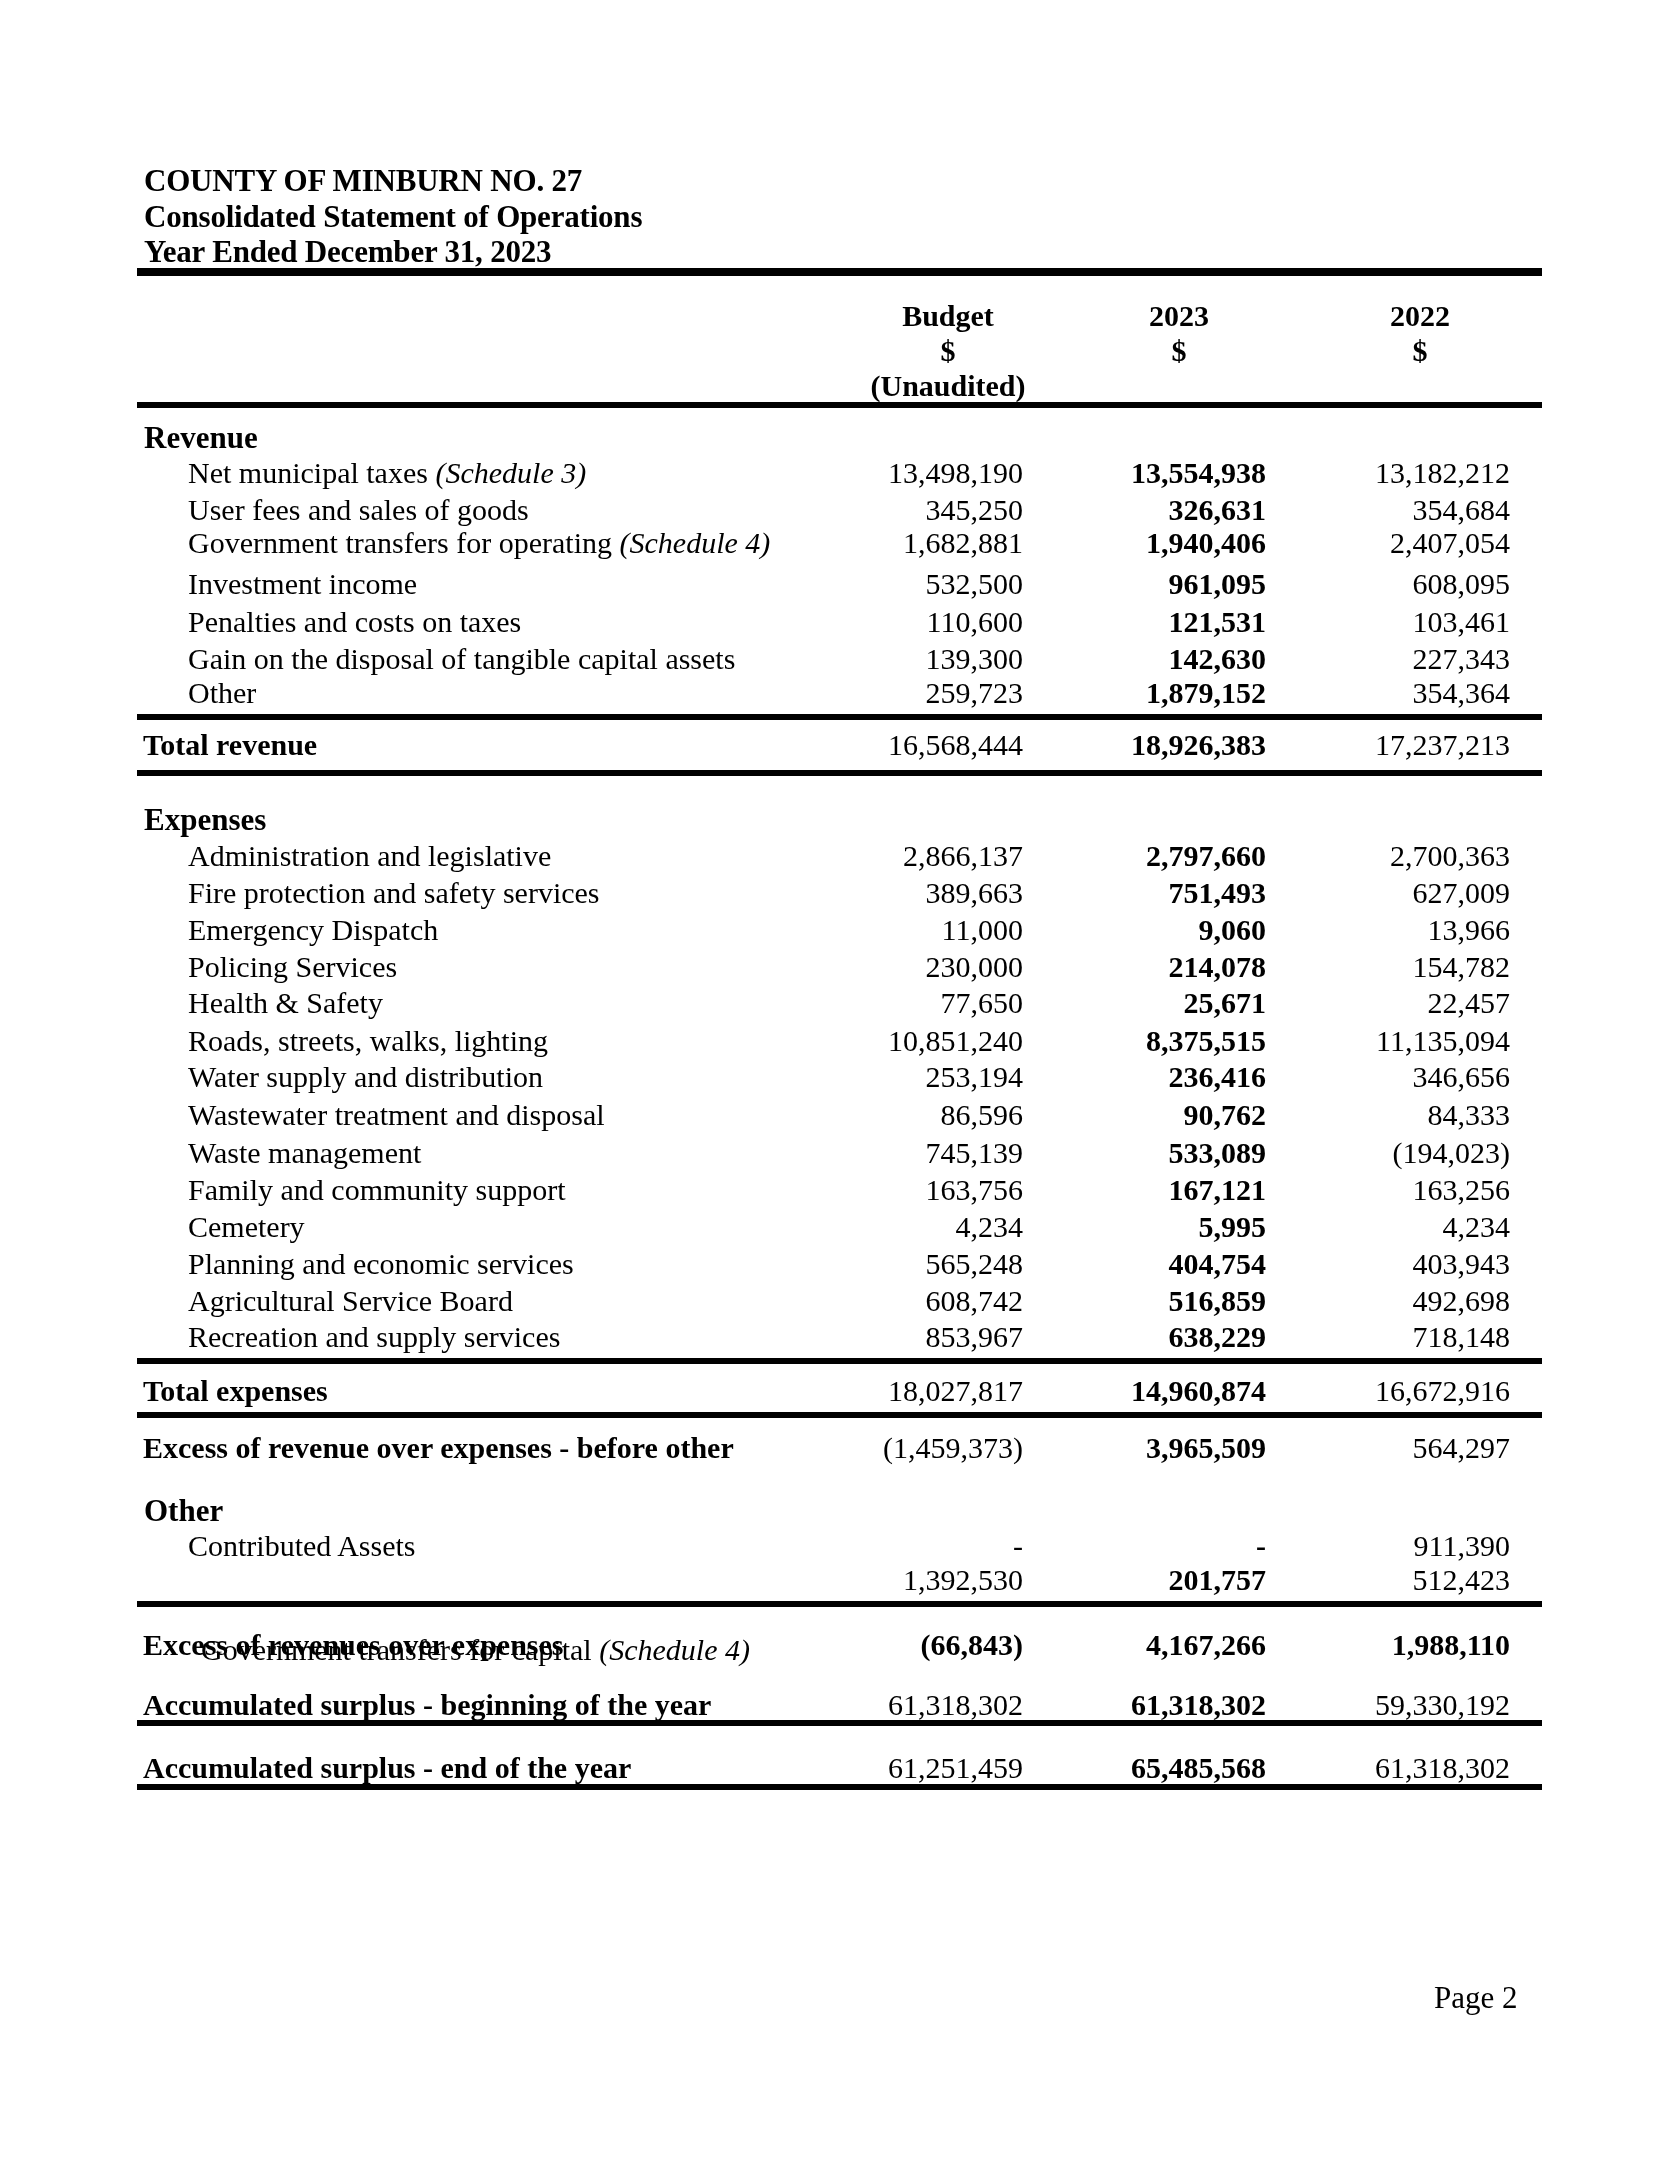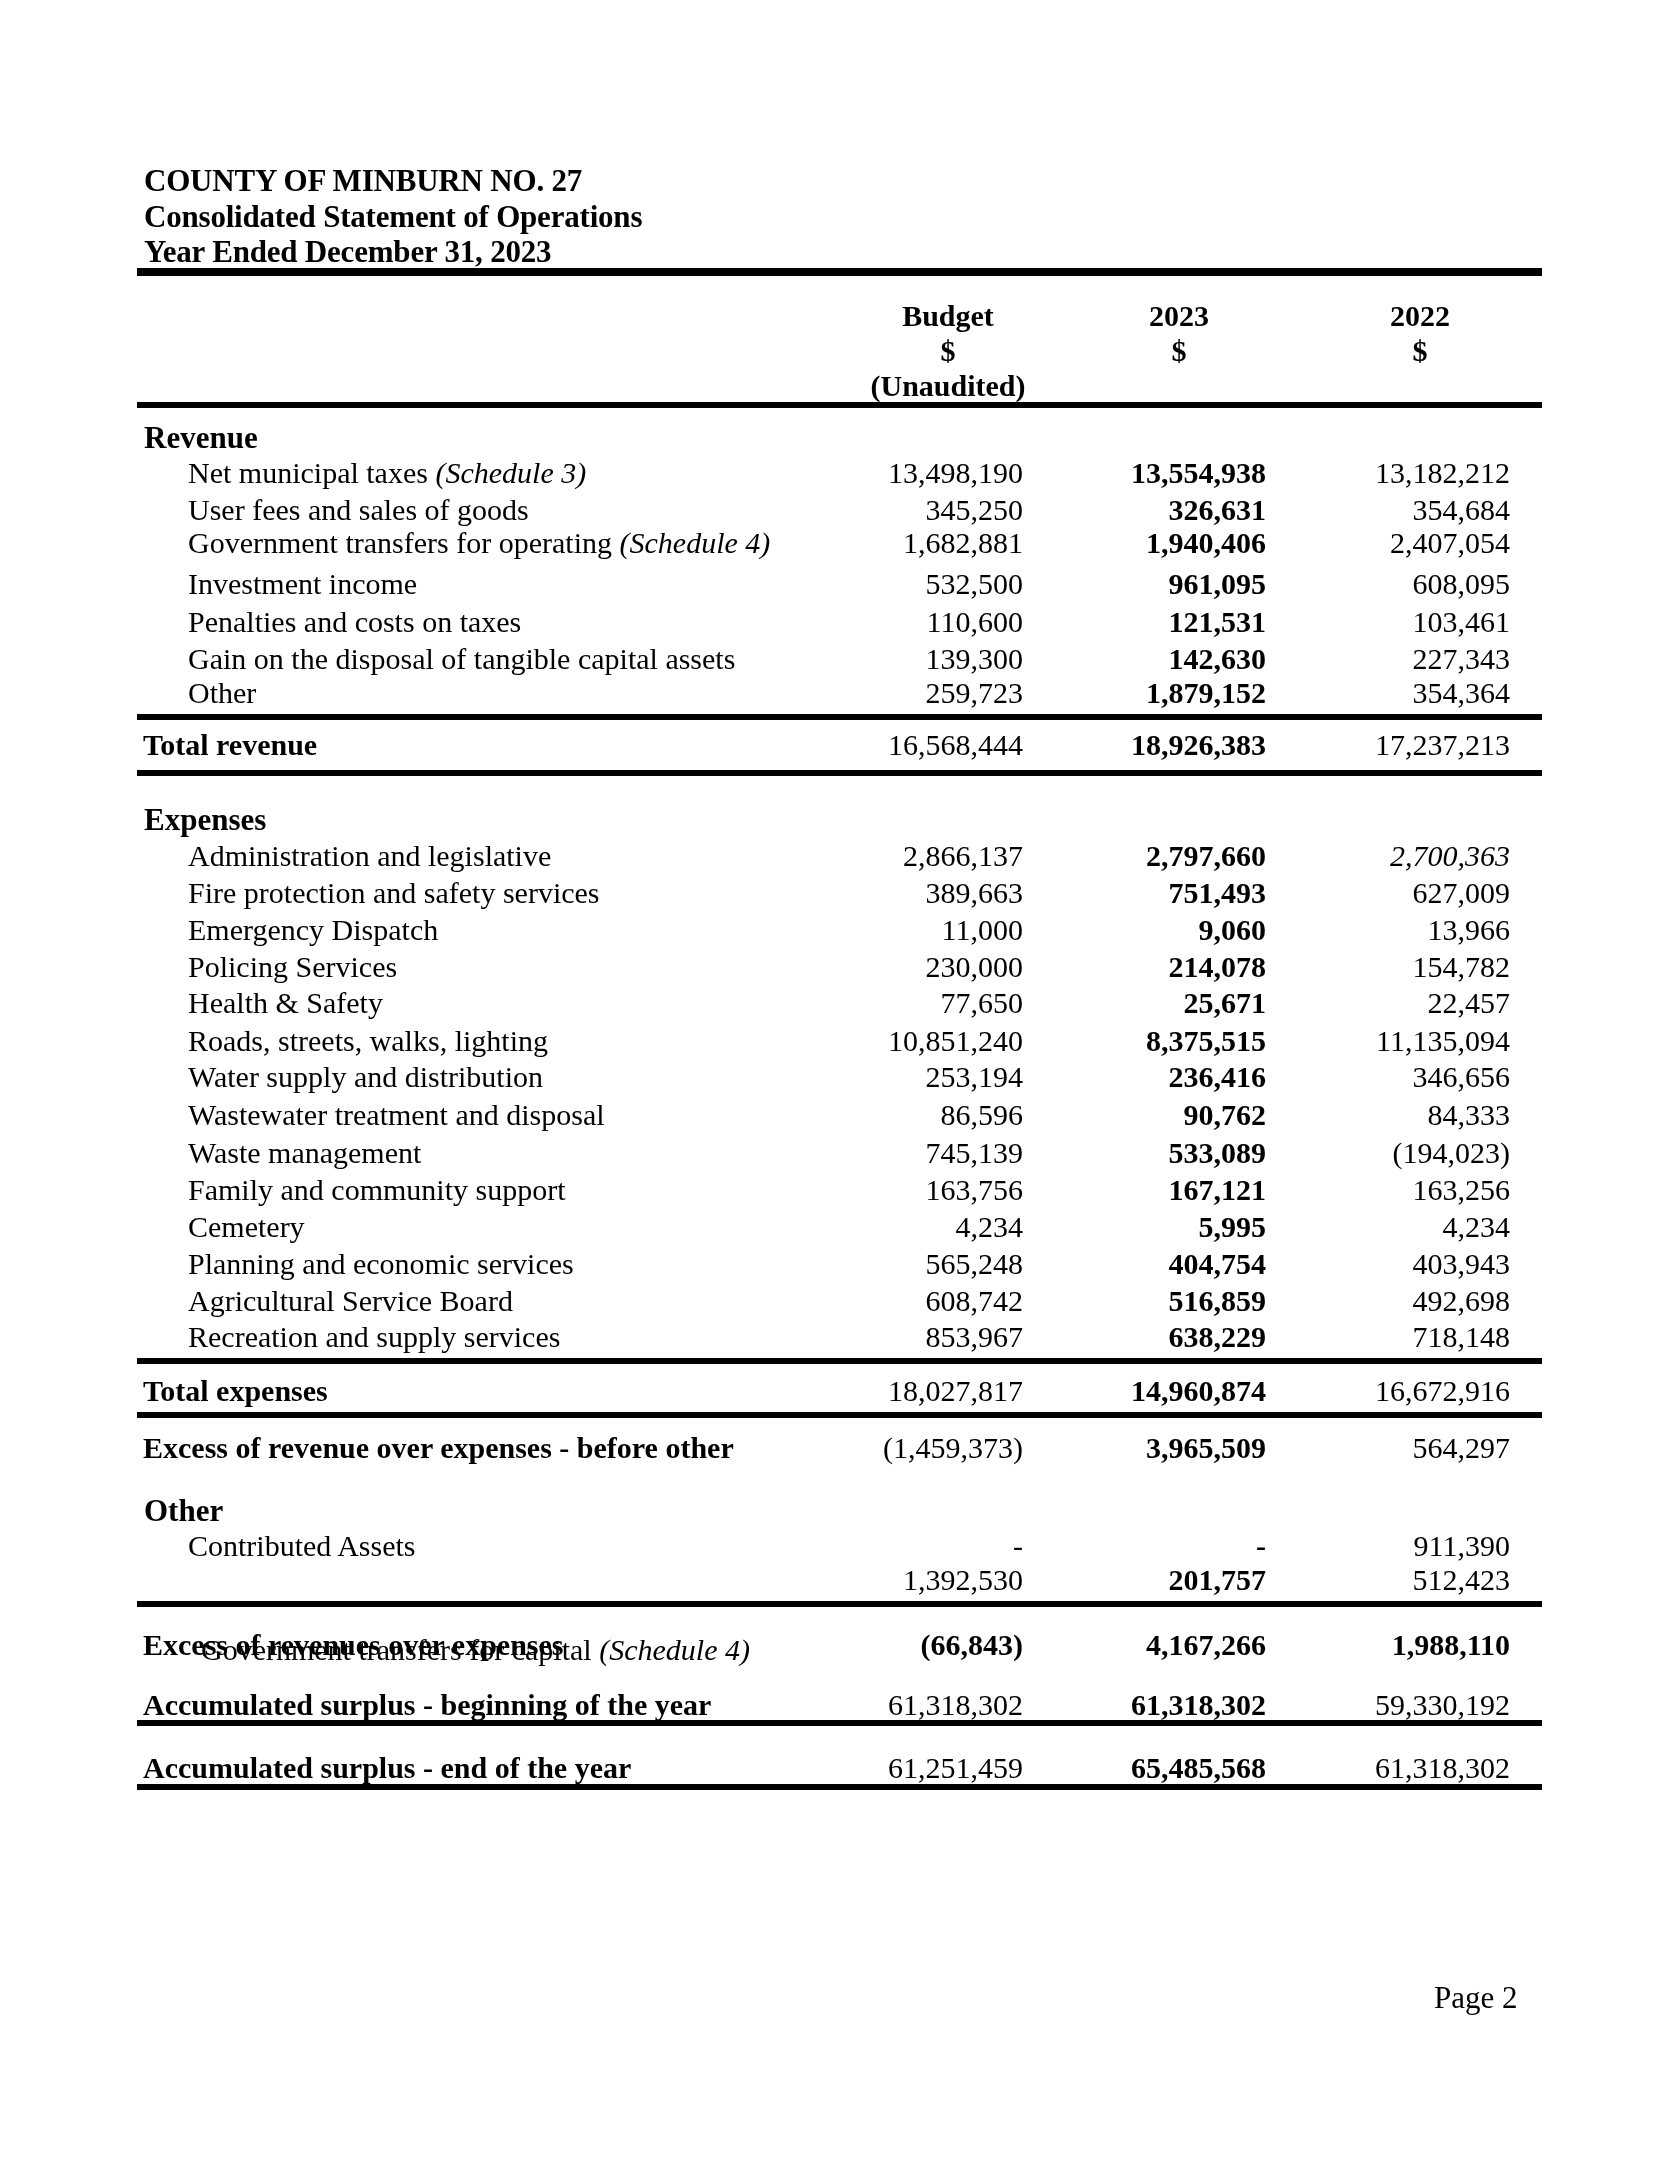--- a/index.html
+++ b/index.html
@@ -96,21 +96,21 @@
   <div class="abs num n3" style="top:745px">17,237,213</div>
 </div>
 <div class="rule med" style="top:770px"></div>
 
 <div class="abs section" style="top:819px">Expenses</div>
 <div id="expense-rows">
     <div>
       <div class="abs label" style="top: 856px;"><span>Administration and legislative</span></div>
       <div class="abs num n1" style="top: 856px;">2,866,137</div>
       <div class="abs num n2 bold" style="top: 856px;">2,797,660</div>
-      <div class="abs num n3" style="top: 856px; font-style: italic;">2,700,363</div>
+      <div class="abs num n3" style="top: 856px;">2,700,363</div>
     </div>
     <div>
       <div class="abs label" style="top: 893px;"><span>Fire protection and safety services</span></div>
       <div class="abs num n1" style="top: 893px;">389,663</div>
       <div class="abs num n2 bold" style="top: 893px;">751,493</div>
       <div class="abs num n3" style="top: 893px;">627,009</div>
     </div>
     <div>
       <div class="abs label" style="top: 930px;"><span>Emergency Dispatch</span></div>
       <div class="abs num n1" style="top: 930px;">11,000</div>

